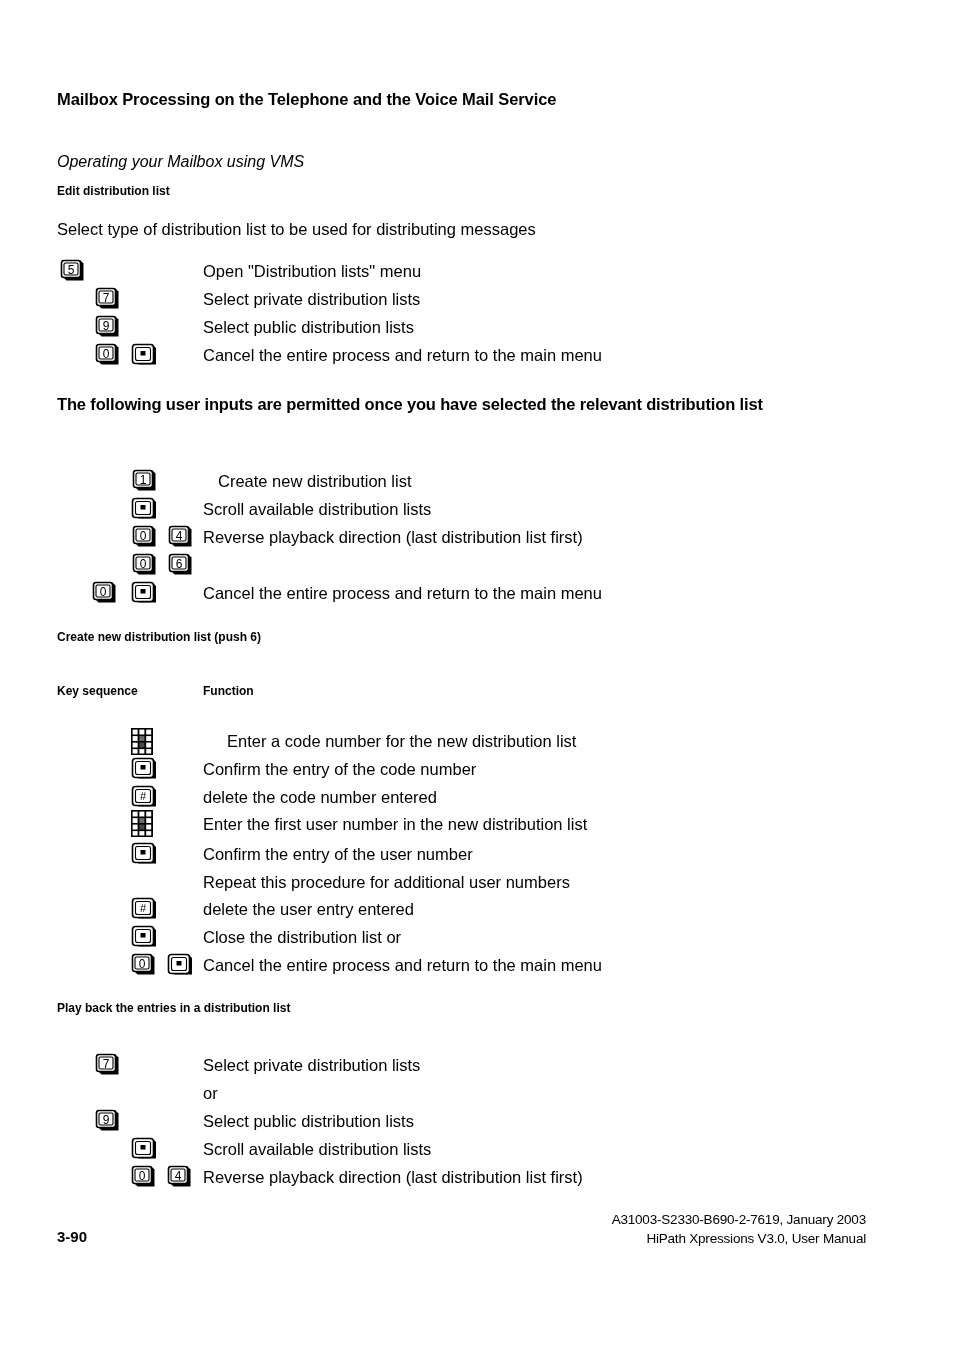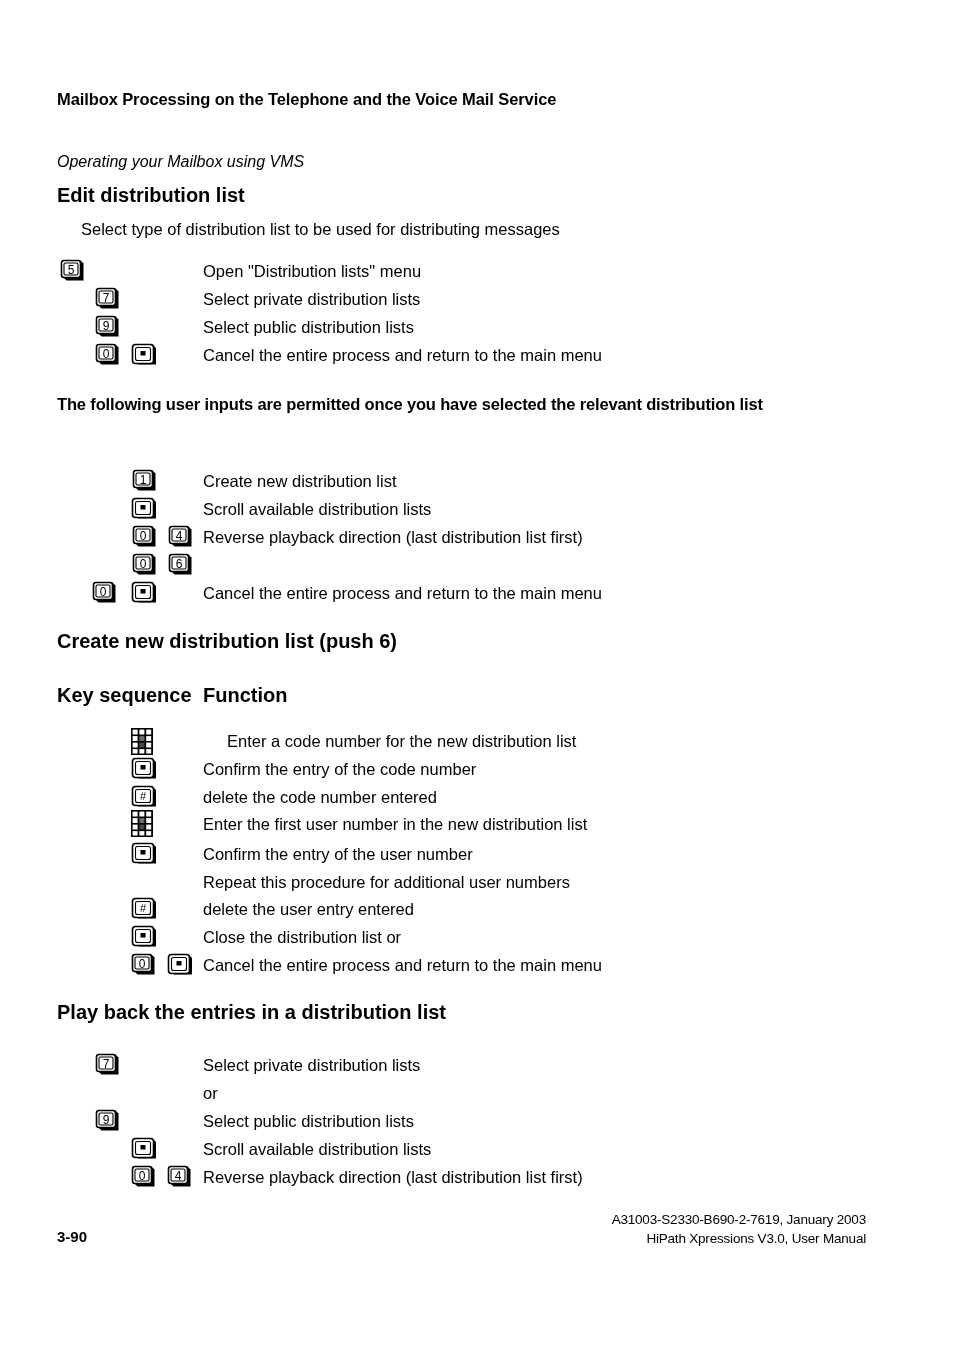--- a/index.html
+++ b/index.html
@@ -40,21 +40,21 @@
     font-size: 16px;
     font-style: italic;
     white-space: nowrap;
     margin-top: 38px;
   }
 
   
   .h-bold {
     position: absolute;
     left: 57px;
-    font-size: 20px;
+    font-size: 12px;
     font-weight: bold;
     white-space: nowrap;
   }
   .p-norm {
     position: absolute;
     left: 57px;
     font-size: 16.5px;
     white-space: nowrap;
   }
   .h-bold-wrap {
@@ -120,21 +120,21 @@
 </style>
 </head>
 <body>
 
 <div class="page">
 
   <div class="hdr-title">Mailbox Processing on the Telephone and the Voice Mail Service</div>
   <div class="hdr-sub">Operating your Mailbox using VMS</div>
 
   <div class="h-bold" style="top:184px;">Edit distribution list</div>
-  <div class="p-norm" style="top:220px;margin-left:24px;">Select type of distribution list to be used for distributing messages</div>
+  <div class="p-norm" style="top:220px;">Select type of distribution list to be used for distributing messages</div>
 
   <div class="krow" style="left:0; top:258px; width:954px;">
     <span class="key" style="left:60px;">
       <svg width="25" height="24" viewBox="0 0 25 24">
         <path d="M3.5 1.5 H20.5 L23.5 4.5 V21.5 H6.5 L3.5 18.5 Z" fill="#000"></path>
         <rect x="1.5" y="1.5" width="19" height="17" rx="2.5" ry="2.5" fill="#fff" stroke="#000" stroke-width="1.6"></rect>
         <rect x="4" y="4" width="14" height="12" rx="1.5" ry="1.5" fill="#fff" stroke="#000" stroke-width="1.1"></rect>
         <text x="11" y="14.6" font-family="'Liberation Sans',sans-serif" font-size="12" text-anchor="middle" fill="#000">5</text>
       </svg>
     </span>
@@ -189,21 +189,21 @@
 
   <div class="krow" style="left:0; top:468px; width:954px;">
     <span class="key" style="left:132px;">
       <svg width="25" height="24" viewBox="0 0 25 24">
         <path d="M3.5 1.5 H20.5 L23.5 4.5 V21.5 H6.5 L3.5 18.5 Z" fill="#000"></path>
         <rect x="1.5" y="1.5" width="19" height="17" rx="2.5" ry="2.5" fill="#fff" stroke="#000" stroke-width="1.6"></rect>
         <rect x="4" y="4" width="14" height="12" rx="1.5" ry="1.5" fill="#fff" stroke="#000" stroke-width="1.1"></rect>
         <text x="11" y="14.6" font-family="'Liberation Sans',sans-serif" font-size="12" text-anchor="middle" fill="#000">1</text>
       </svg>
     </span>
-    <span class="ktext" style="left:203px;">Create new distribution list</span>
+    <span class="ktext" style="left:218px;">Create new distribution list</span>
   </div>
 
   <div class="krow" style="left:0; top:496px; width:954px;">
     <span class="key" style="left:131px;">
       <svg width="27" height="24" viewBox="0 0 27 24">
         <path d="M4 1.5 H21.5 L25 5 V21.5 H7.5 L4 18 Z" fill="#000"></path>
         <rect x="1.5" y="1.5" width="21" height="19" rx="3" ry="3" fill="#fff" stroke="#000" stroke-width="1.6"></rect>
         <rect x="4.5" y="4.5" width="15" height="13" rx="2" ry="2" fill="#fff" stroke="#000" stroke-width="1.1"></rect>
         <rect x="9.5" y="8" width="5" height="4.5" fill="#000"></rect>
       </svg>

